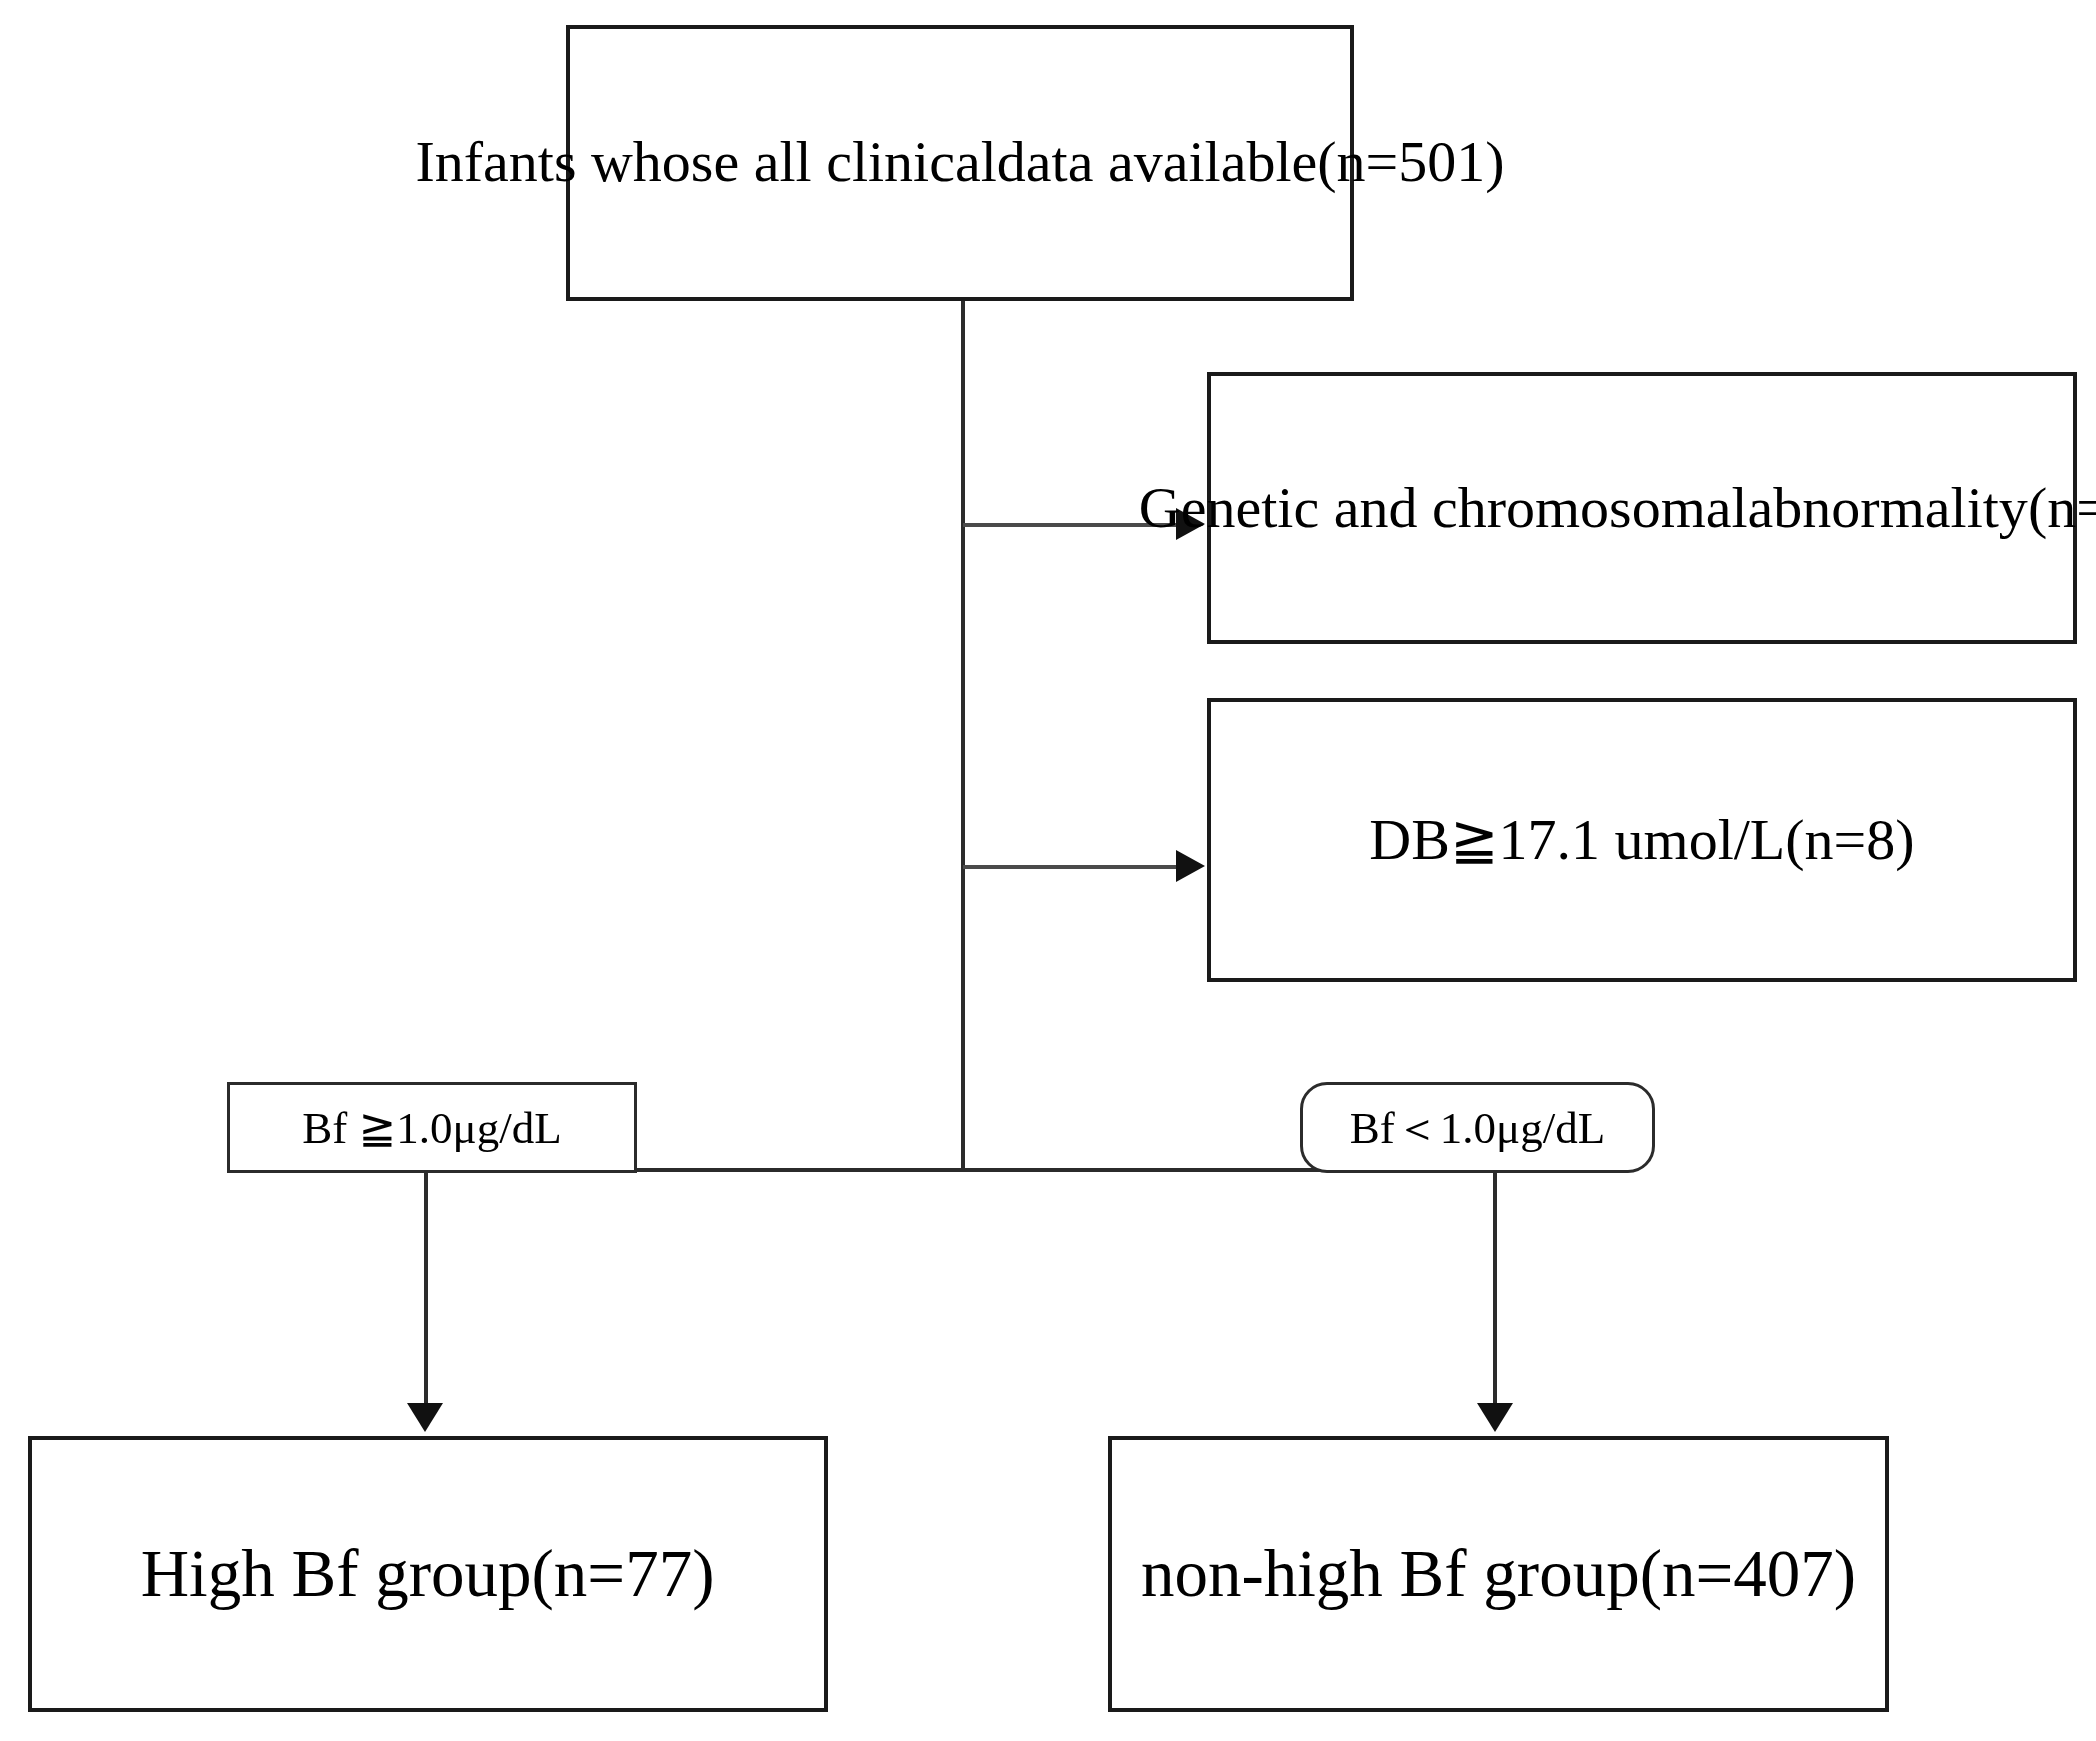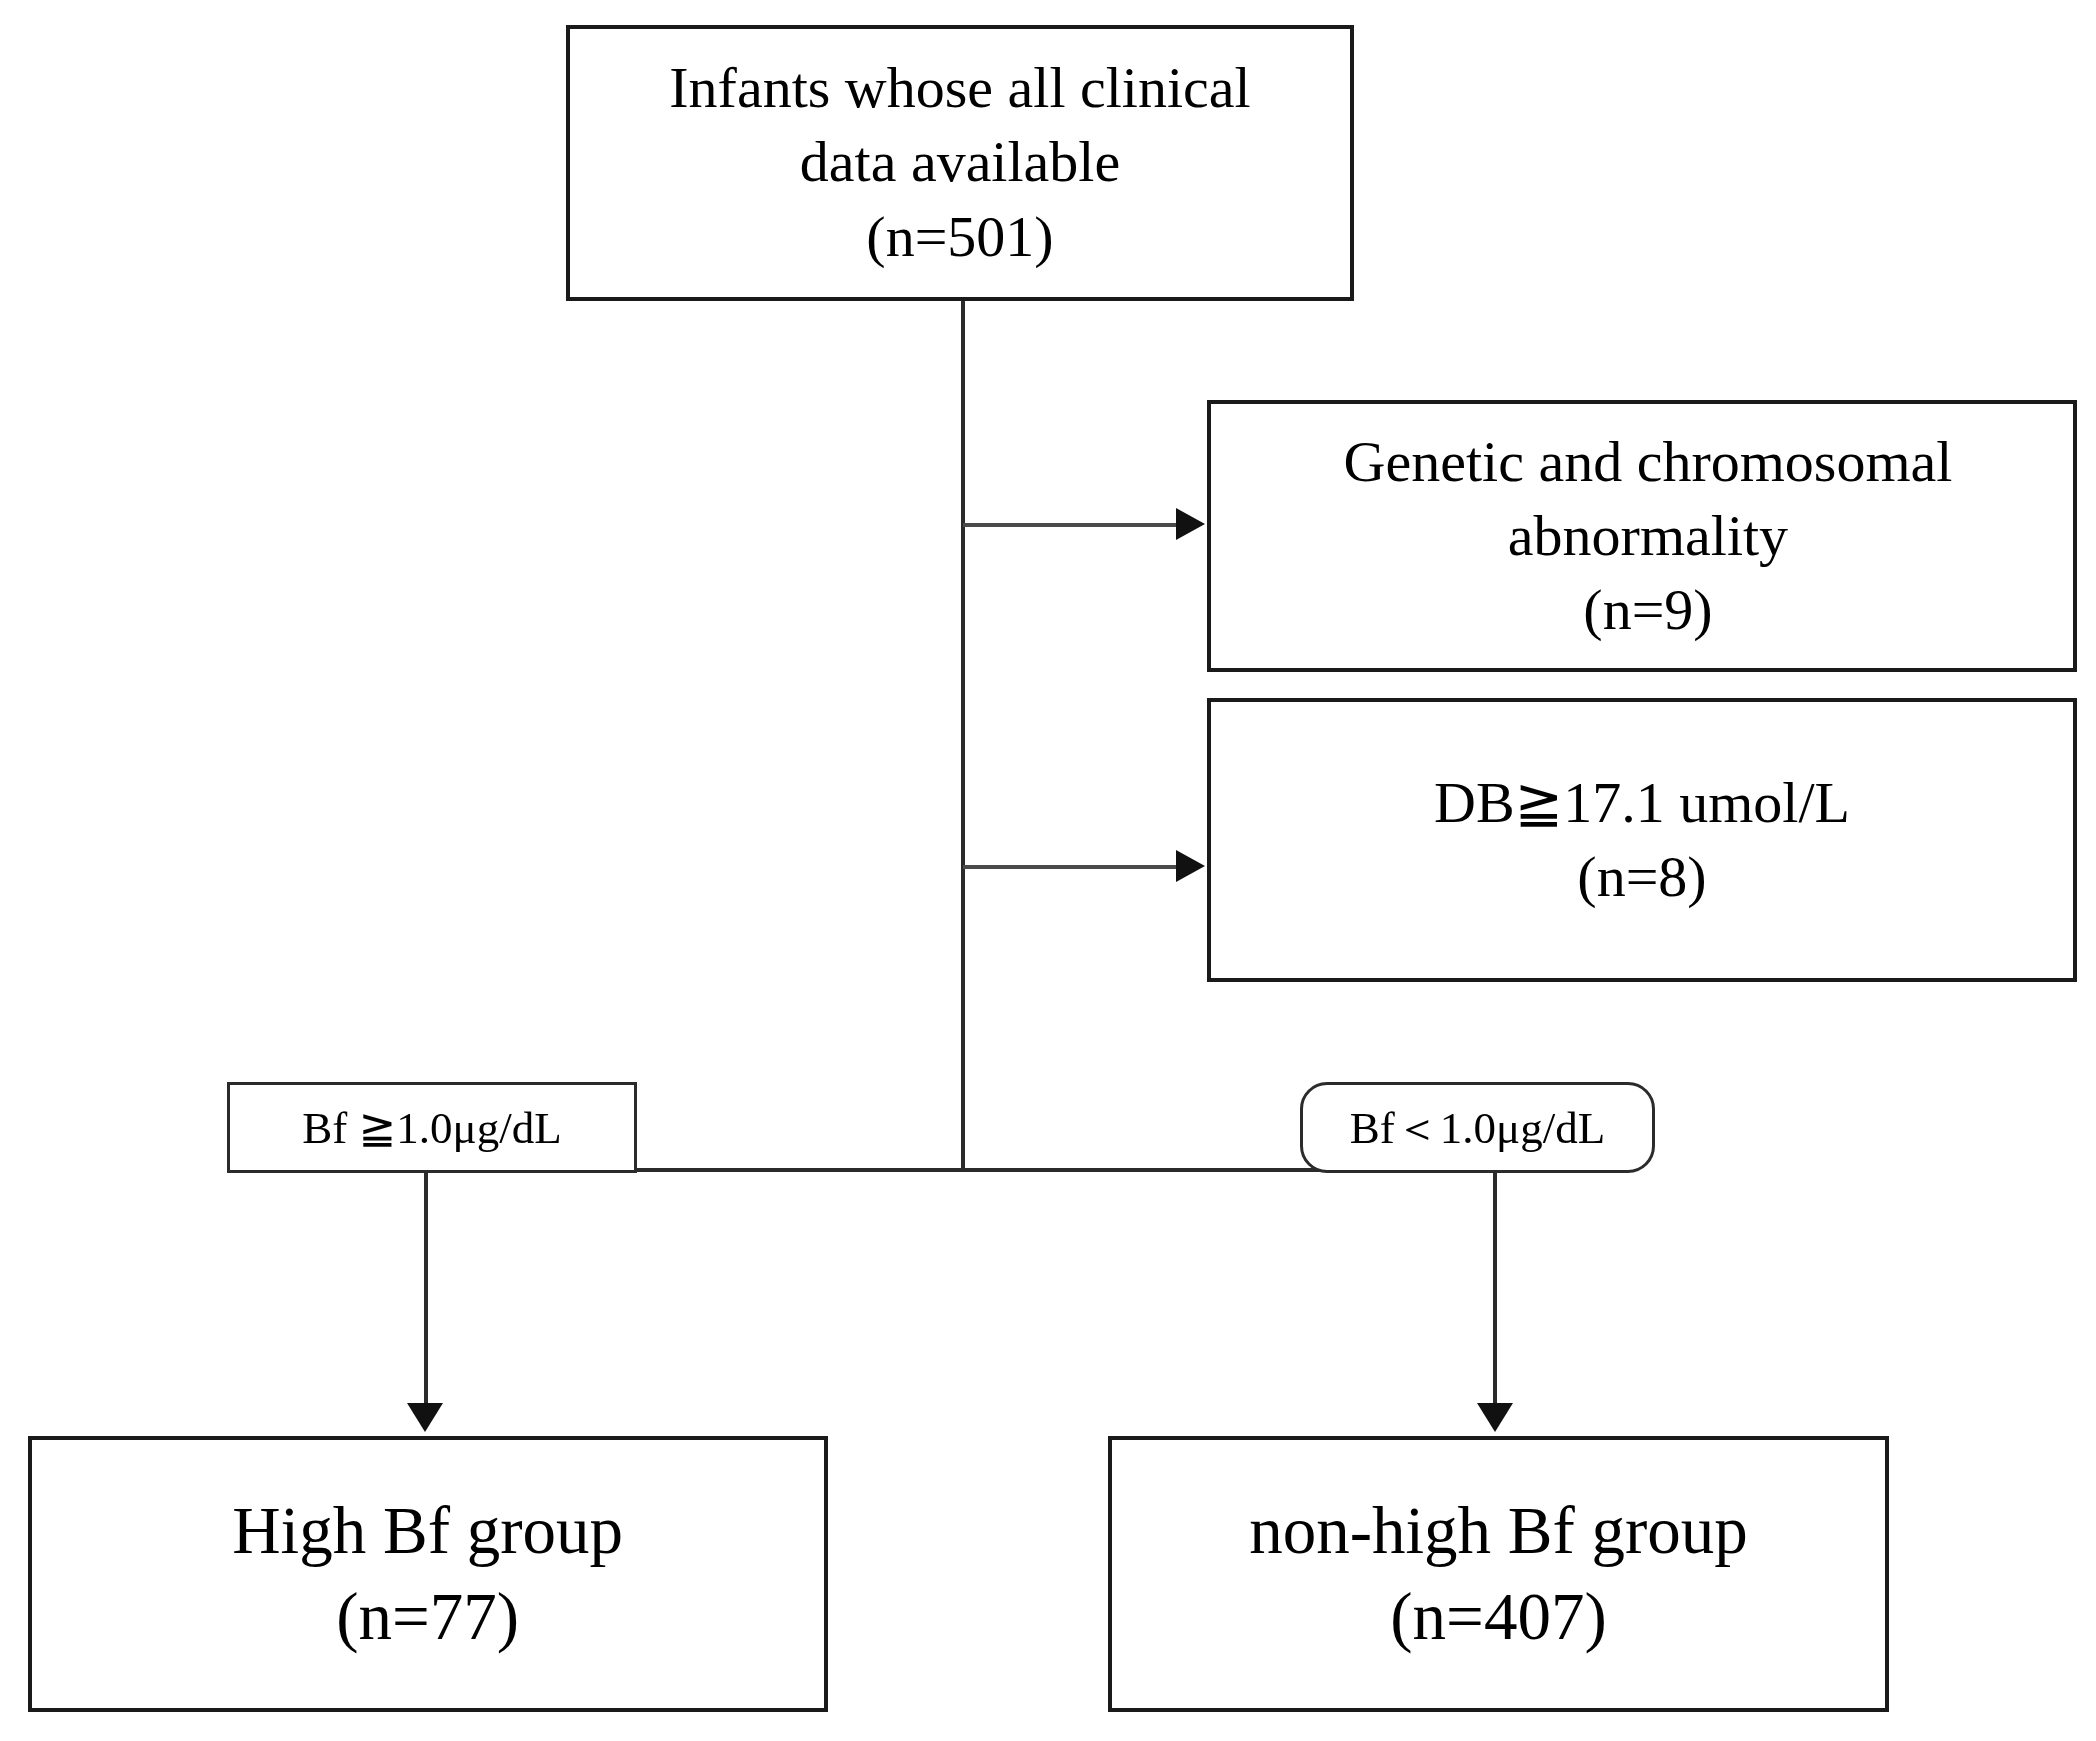--- a/index.html
+++ b/index.html
@@ -14,21 +14,20 @@
     background: #ffffff;
     font-family: "Liberation Serif", "DejaVu Serif", serif;
     overflow: hidden;
   }
   .node {
     position: absolute;
     box-sizing: border-box;
     background: #ffffff;
     border: 4.9px solid #1a1a1a;
     display: flex;
-    flex-direction: column;
     align-items: center;
     justify-content: center;
     text-align: center;
     color: #000000;
     line-height: 1.28;
   }
   .node .line {
     display: block;
     white-space: nowrap;
   }
@@ -100,21 +99,21 @@
 
   <div class="vline vline-dark" style="left:1493px; top:1168px; height:236px;"></div>
   <div class="arrow-down" style="left:1477px; top:1403px;"></div>
 
   <div class="node node-main" style="left:566px; top:24.6px; width:788px; height:276px;">
     <span class="line">Infants whose all clinical</span>
     <span class="line">data available</span>
     <span class="line">(n=501)</span>
   </div>
 
-  <div class="node node-main" style="left:1207px; top:400px; width:870px; height:272px;padding-left:12px;">
+  <div class="node node-main" style="left:1207px; top:372px; width:870px; height:272px;padding-left:12px;">
     <span class="line">Genetic and chromosomal</span>
     <span class="line">abnormality</span>
     <span class="line">(n=9)</span>
   </div>
 
   <div class="node node-main" style="left:1207px; top:698px; width:870px; height:284px;">
     <span class="line">DB≧17.1 umol/L</span>
     <span class="line">(n=8)</span>
   </div>
 

